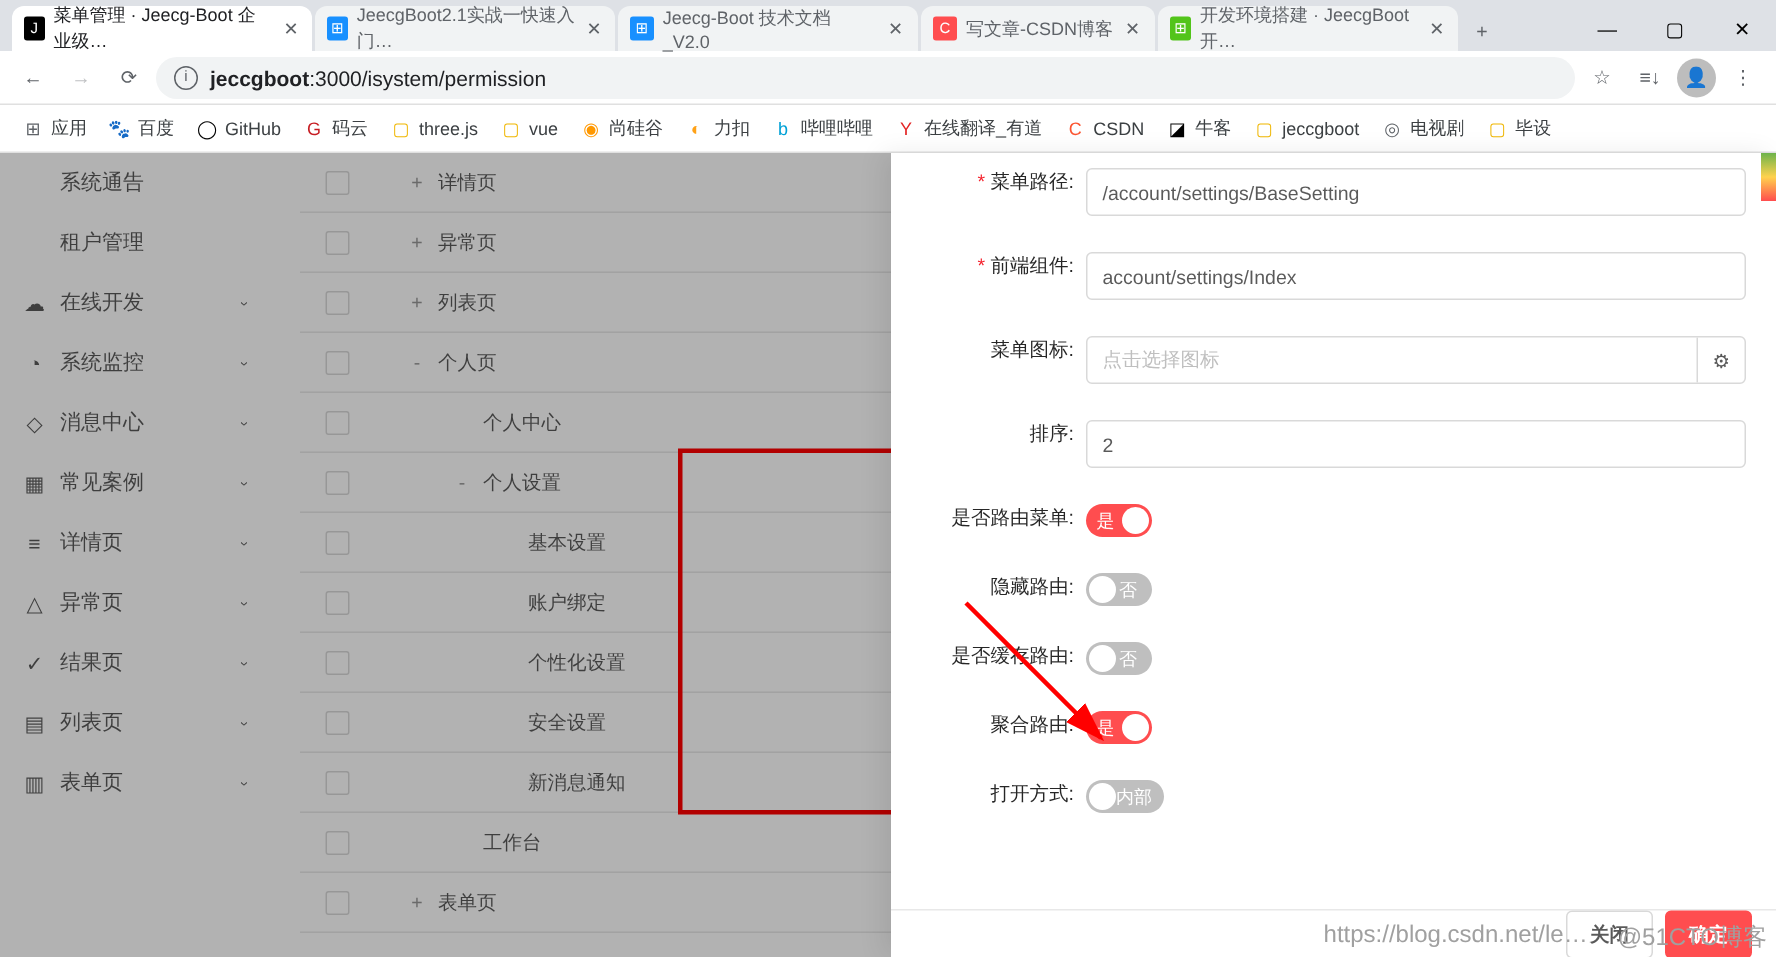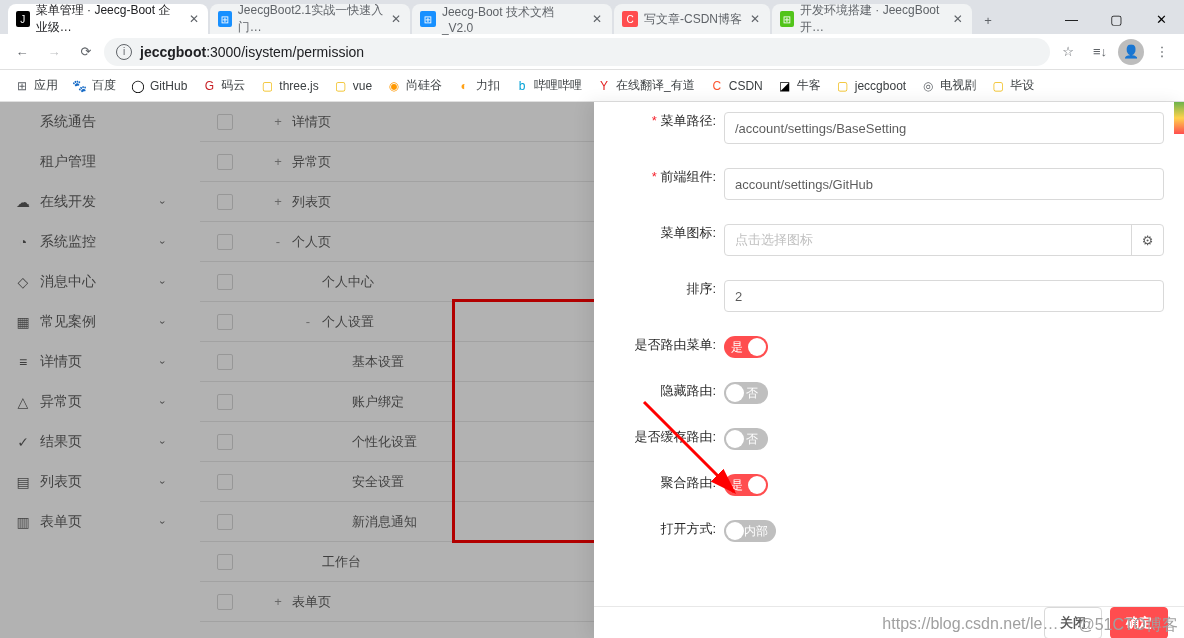--- a/index.html
+++ b/index.html
@@ -393,21 +393,21 @@
     <div class="drawer-body">
       <div class="form-row">
         <div class="form-label req">菜单路径:</div>
         <div class="form-input">
             <span>/account/settings/BaseSetting</span>
           </div>
       </div>
       <div class="form-row">
         <div class="form-label req">前端组件:</div>
         <div class="form-input">
-            <span>account/settings/GitHub</span>
+            <span>account/settings/Index</span>
           </div>
       </div>
       <div class="form-row">
         <div class="form-label">菜单图标:</div>
         <div class="form-input with-suffix">
           <span class="placeholder">点击选择图标</span>
           <div class="input-suffix">⚙</div>
         </div>
       </div>
       <div class="form-row">

